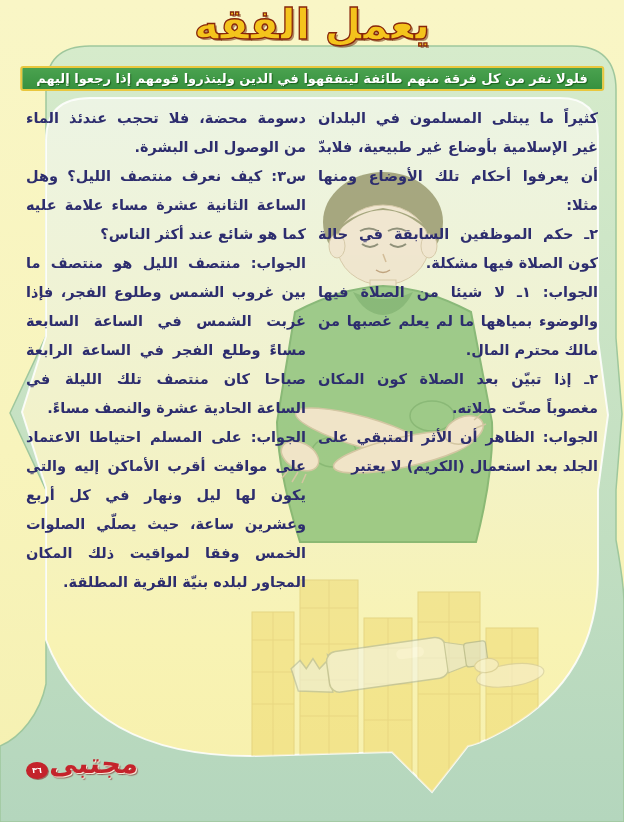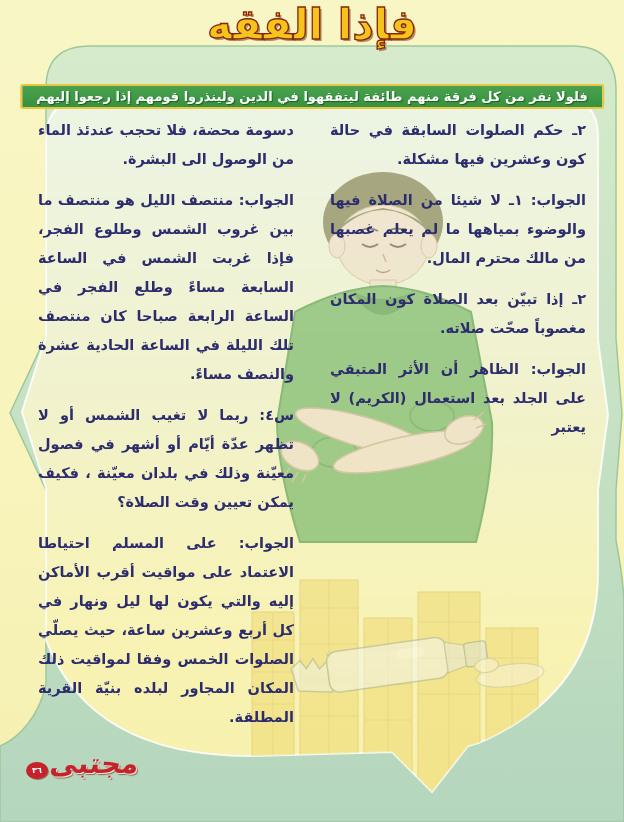--- a/index.html
+++ b/index.html
@@ -10,34 +10,34 @@
   }
   .art{position:absolute;inset:0;z-index:1;}
   .page-title{
     position:absolute;top:0;left:0;width:100%;text-align:center;z-index:3;
     font-size:42px;font-weight:bold;color:#f4c41c;
     -webkit-text-stroke:1.3px #87250b;
     text-shadow:2px 2px 0 rgba(110,35,5,0.5);
     letter-spacing:2px;
   }
   .verse-banner{
-    position:absolute;top:84px;left:50%;transform:translateX(-50%);z-index:3;
+    position:absolute;top:66px;left:50%;transform:translateX(-50%);z-index:3;
     background:linear-gradient(180deg,#4aa24f 0%,#37913f 100%);
     border:2px solid #e9c73e;border-radius:3px;
     color:#ffffff;font-size:13px;font-weight:bold;
     padding:3px 14px;white-space:nowrap;
     text-shadow:1px 1px 1px rgba(0,60,0,0.6);
   }
   .columns{
     position:absolute;top:104px;right:26px;left:26px;z-index:2;
     display:flex;gap:12px;direction:rtl;
   }
   .col{flex:1 1 0;min-width:0;}
   .col p{
-    margin:12px;font-size:14.5px;font-weight:bold;line-height:29px;
+    margin:0;font-size:14.5px;font-weight:bold;line-height:29px;
     color:#2d2d6e;text-align:justify;
   }
   .logo{
     position:absolute;top:747px;left:26px;z-index:3;
     direction:rtl;display:flex;align-items:center;gap:2px;
   }
   .logo .name{
     font-size:28px;font-weight:bold;color:#c4232b;
     text-shadow:1px 1px 0 #f6e9d8, 2px 2px 1px rgba(120,10,10,0.5);
     transform:skewX(-6deg);
@@ -146,35 +146,36 @@
         <rect x="328" y="644" width="120" height="41" rx="10" fill="#f3f6ee" stroke="#aab4a0" stroke-width="1.5"></rect>
         <path d="M 447,650 L 468,656 L 468,676 L 447,681 Z" fill="#e8ece0" stroke="#aab4a0" stroke-width="1.2"></path>
         <rect x="466" y="654" width="22" height="24" rx="3" fill="#dde2d4" stroke="#9aa690" stroke-width="1.2"></rect>
         <rect x="398" y="651" width="28" height="10" rx="5" fill="#ffffff" opacity="0.8"></rect>
         <ellipse cx="508" cy="692" rx="34" ry="11" fill="#f7f3dc" stroke="#cdc5a0" stroke-width="1.2"></ellipse>
         <ellipse cx="486" cy="679" rx="12" ry="7" fill="#f7f3dc" stroke="#cdc5a0" stroke-width="1.2"></ellipse>
       </g>
     </g>
   </svg>
 
-  <div class="page-title">فإذا الفقه</div>
+  <div class="page-title">يعمل الفقه</div>
 
   <div class="verse-banner">فلولا نفر من كل فرقة منهم طائفة ليتفقهوا في الدين ولينذروا قومهم إذا رجعوا إليهم</div>
 
   <div class="columns">
     <div class="col">
-        <p>٢ـ حكم الصلوات السابقة في حالة كون وعشرين فيها مشكلة.</p>
+        <p>كثيراً ما يبتلى المسلمون في البلدان غير الإسلامية بأوضاع غير طبيعية، فلابدّ أن يعرفوا أحكام تلك الأوضاع ومنها مثلا:</p>
+        <p>٢ـ حكم الموظفين السابقة في حالة كون الصلاة فيها مشكلة.</p>
         <p>الجواب: ١ـ لا شيئا من الصلاة فيها والوضوء بمياهها ما لم يعلم غصبها من مالك محترم المال.</p>
         <p>٢ـ إذا تبيّن بعد الصلاة كون المكان مغصوباً صحّت صلاته.</p>
         <p>الجواب: الظاهر أن الأثر المتبقي على الجلد بعد استعمال (الكريم) لا يعتبر</p>
       </div>
     <div class="col">
         <p>دسومة محضة، فلا تحجب عندئذ الماء من الوصول الى البشرة.</p>
+        <p>س٣: كيف نعرف منتصف الليل؟ وهل الساعة الثانية عشرة مساء علامة عليه كما هو شائع عند أكثر الناس؟</p>
         <p>الجواب: منتصف الليل هو منتصف ما بين غروب الشمس وطلوع الفجر، فإذا غربت الشمس في الساعة السابعة مساءً وطلع الفجر في الساعة الرابعة صباحا كان منتصف تلك الليلة في الساعة الحادية عشرة والنصف مساءً.</p>
-        <p>س٤: ربما لا تغيب الشمس أو لا تظهر عدّة أيّام أو أشهر في فصول معيّنة وذلك في بلدان معيّنة ، فكيف يمكن تعيين وقت الصلاة؟</p>
         <p>الجواب: على المسلم احتياطا الاعتماد على مواقيت أقرب الأماكن إليه والتي يكون لها ليل ونهار في كل أربع وعشرين ساعة، حيث يصلّي الصلوات الخمس وفقا لمواقيت ذلك المكان المجاور لبلده بنيّة القرية المطلقة.</p>
       </div>
   </div>
 
   <div class="logo">
     <span class="name">مجتبى</span>
     <span class="badge">٣٦</span>
   </div>
 
 </div>

